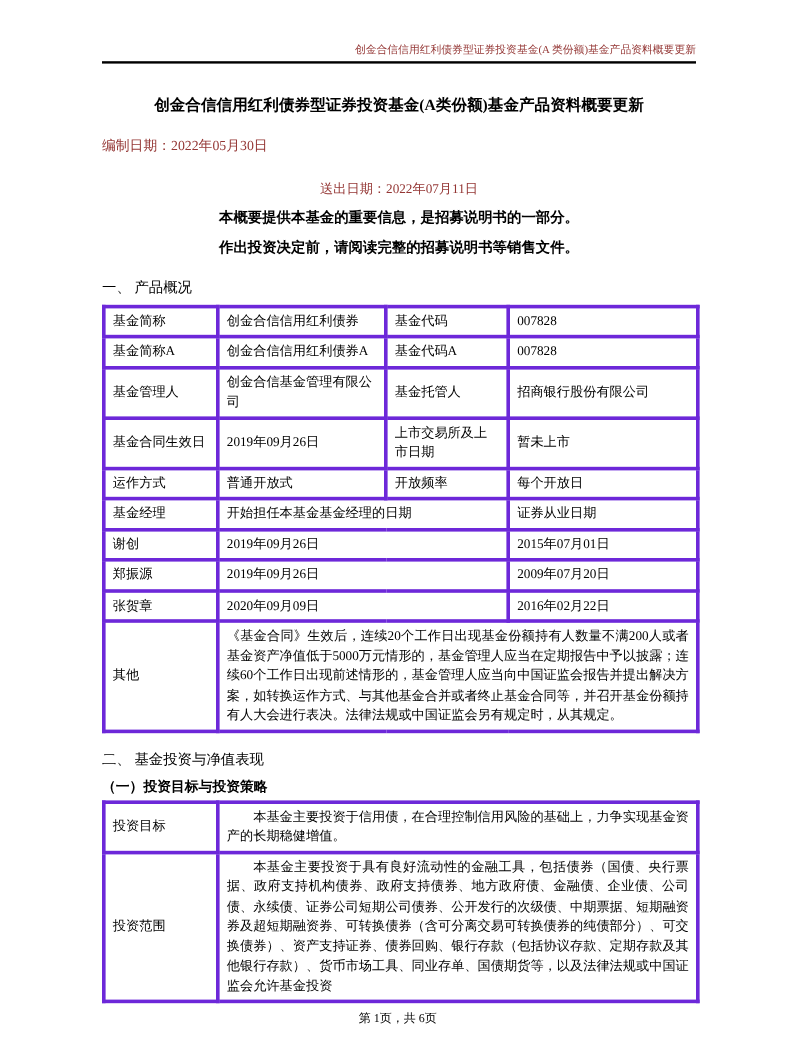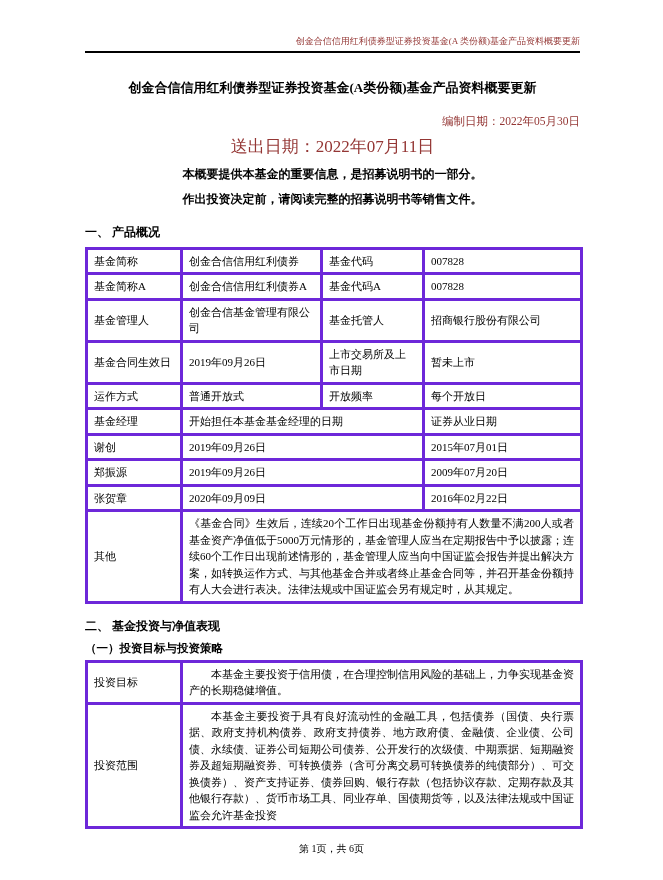--- a/index.html
+++ b/index.html
@@ -29,40 +29,39 @@
     margin-top: 3px;
   }
   .doc-title {
     font-size: 13px;
     font-weight: bold;
     text-align: center;
     margin: 26px 0 0 0;
     line-height: 1.4;
   }
   .prepared-date {
-    text-align: right;
     font-size: 11.5px;
     color: var(--accent-red, #943634);
     margin-top: 17px;
   }
   .sent-date {
     text-align: center;
-    font-size: 17px;
+    font-size: 11px;
     color: var(--accent-red, #943634);
-    margin-top: 6px;
+    margin-top: 21px;
   }
   .notice {
     text-align: center;
     font-weight: bold;
     font-size: 12px;
     margin-top: 7px;
     line-height: 1.5;
   }
   .section-heading {
-    font-weight: bold;
+    font-weight: normal;
     font-size: 12px;
     margin: 16px 0 6px 0;
   }
   .sub-heading {
     font-weight: bold;
     font-size: 11.5px;
     margin: 6px 0 4px 0;
   }
   table.doc-table {
     border-collapse: collapse;

